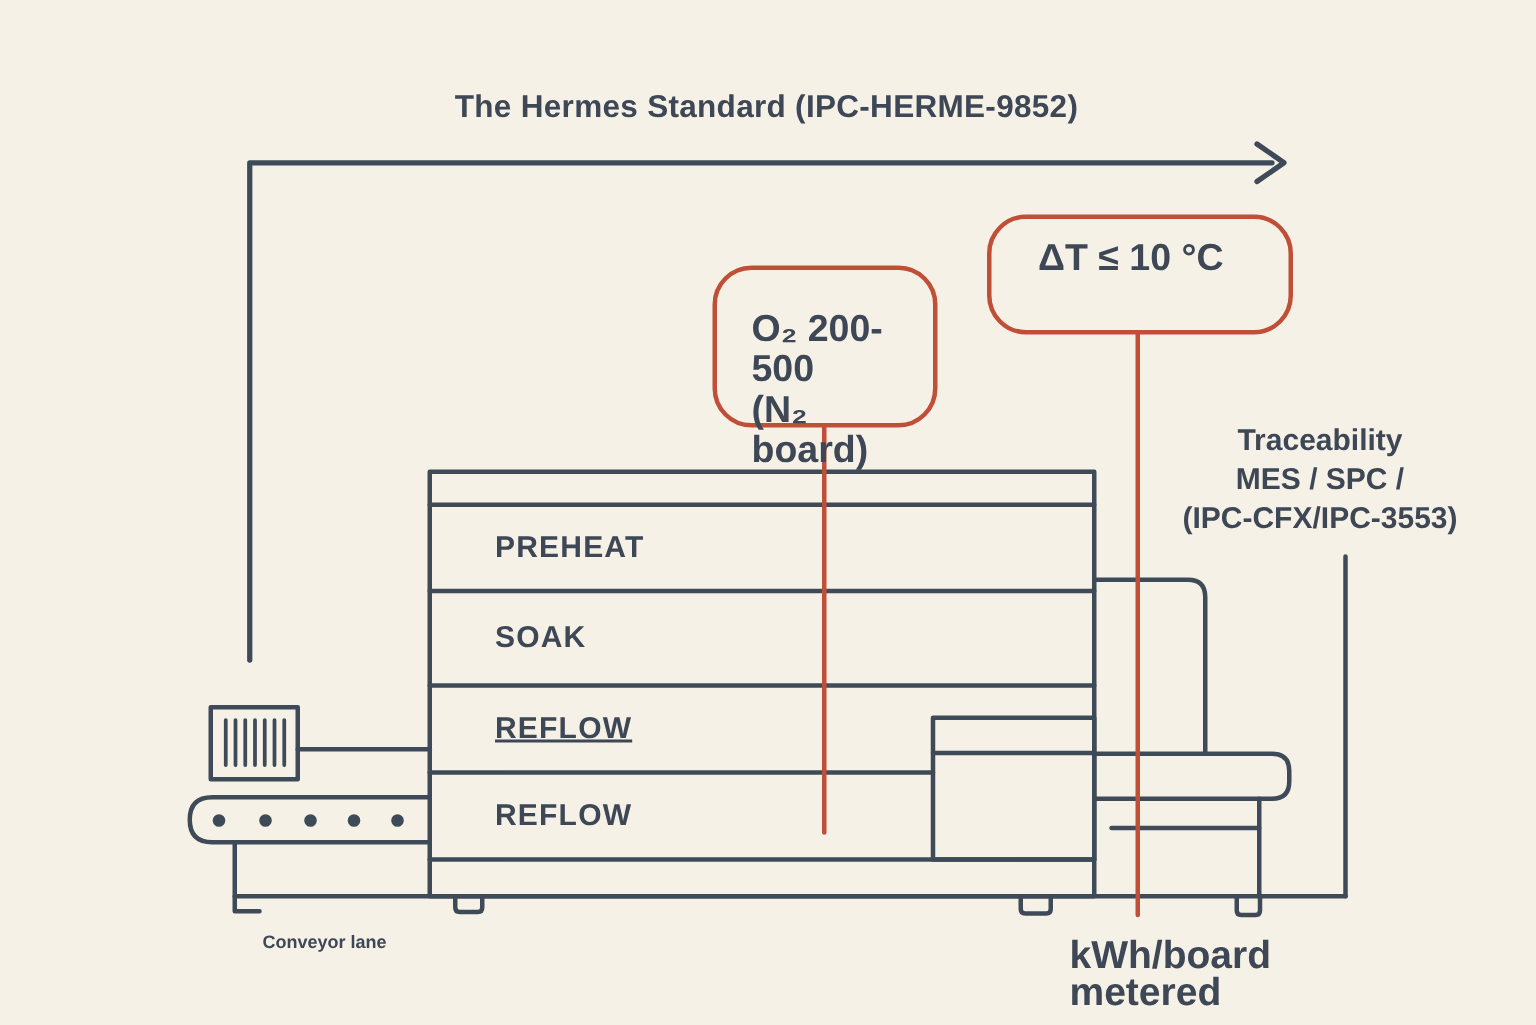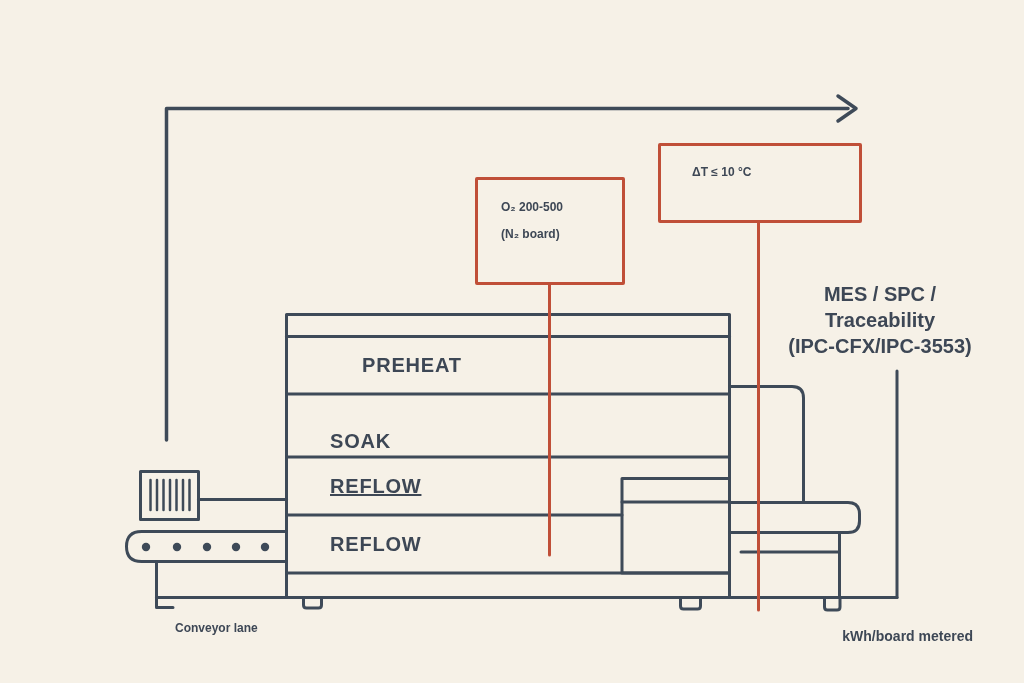--- a/index.html
+++ b/index.html
@@ -8,37 +8,37 @@
     width:1024px;height:683px;
     background:#f6f1e7;
     font-family:"Liberation Sans","DejaVu Sans",sans-serif;
     color:#3d4755;
     overflow:hidden;
   }
   .canvas svg{position:absolute;left:0;top:0;}
   .txt{position:absolute;font-weight:700;color:#3d4755;}
   .title{left:166px;top:60px;width:690px;text-align:center;font-size:21px;letter-spacing:0.2px;}
   .zone{left:330px;font-size:20px;letter-spacing:0.8px;line-height:22px;}
-  .zone-preheat{top:354px;margin-left:32px;}
-  .zone-soak{top:414px;margin-top:16px;}
+  .zone-preheat{top:354px;}
+  .zone-soak{top:414px;}
   .zone-reflow{top:475px;text-decoration:underline;}
   .zone-cooling{top:533px;}
   .callout{
     position:absolute;
     border:3px solid #c04f38;
-    border-radius:2px;
+    border-radius:26px;
     box-sizing:border-box;
     background:transparent;
-    font-size:12px;font-weight:700;line-height:27px;color:#3d4755;
+    font-size:25px;font-weight:700;line-height:27px;color:#3d4755;
   }
-  .callout-o2{left:475px;top:177px;width:150px;height:108px;padding:14px 10px 0 23px;}
+  .callout-o2{left:475px;top:177px;width:150px;height:108px;padding:26px 10px 0 23px;}
   .callout-dt{left:658px;top:143px;width:204px;height:80px;padding:13px 10px 0 31px;line-height:26px;}
   .mes-label{left:770px;top:281px;width:220px;text-align:center;font-size:20px;line-height:26px;}
   .conveyor-label{left:175px;top:621px;font-size:12px;}
-  .kwh-label{left:753px;top:624px;width:220px;text-align:right;font-size:14px;line-height:25px;}
+  .kwh-label{left:713px;top:624px;width:220px;text-align:left;font-size:26px;line-height:25px;}
 </style>
 </head>
 <body>
 
 <div class="canvas">
 
   <svg width="1024" height="683" viewBox="0 0 1024 683">
     <g fill="none" stroke="#3e4a58" stroke-width="3" stroke-linejoin="round" stroke-linecap="round">
 
       <g>
@@ -105,38 +105,39 @@
 
       <path d="M156.5 561.5 V607.5 H173"></path>
     </g>
 
     <g stroke="#c04f38" stroke-width="3" stroke-linecap="round">
       <line x1="549.5" y1="285" x2="549.5" y2="555"></line>
       <line x1="758.5" y1="223" x2="758.5" y2="610"></line>
     </g>
   </svg>
 
+  <div class="txt title">The Hermes Standard (IPC-HERME-9852)</div>
 
   <div class="txt zone zone-preheat">PREHEAT</div>
   <div class="txt zone zone-soak">SOAK</div>
   <div class="txt zone zone-reflow">REFLOW</div>
   <div class="txt zone zone-cooling">REFLOW</div>
 
   <div class="callout callout-o2">
     <div>O₂ 200-500</div>
     <div>(N₂ board)</div>
   </div>
 
   <div class="callout callout-dt">
     <div>ΔT ≤ 10 °C</div>
   </div>
 
   <div class="txt mes-label">
+    <div>Traceability</div>
     <div>MES / SPC /</div>
-    <div>Traceability</div>
     <div>(IPC-CFX/IPC-3553)</div>
   </div>
 
   <div class="txt conveyor-label">Conveyor lane</div>
 
   <div class="txt kwh-label">
     <div>kWh/board metered</div>
   </div>
 
 </div>

